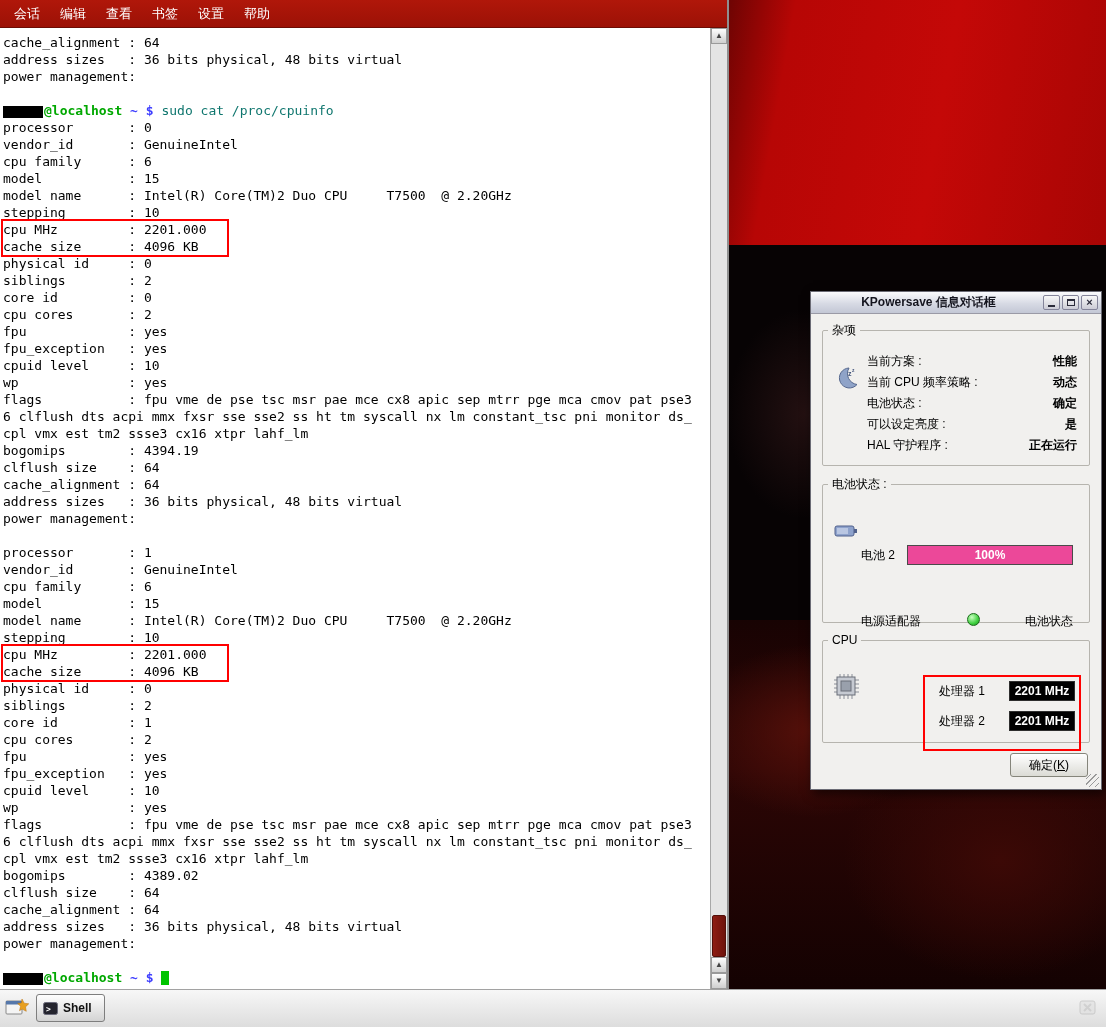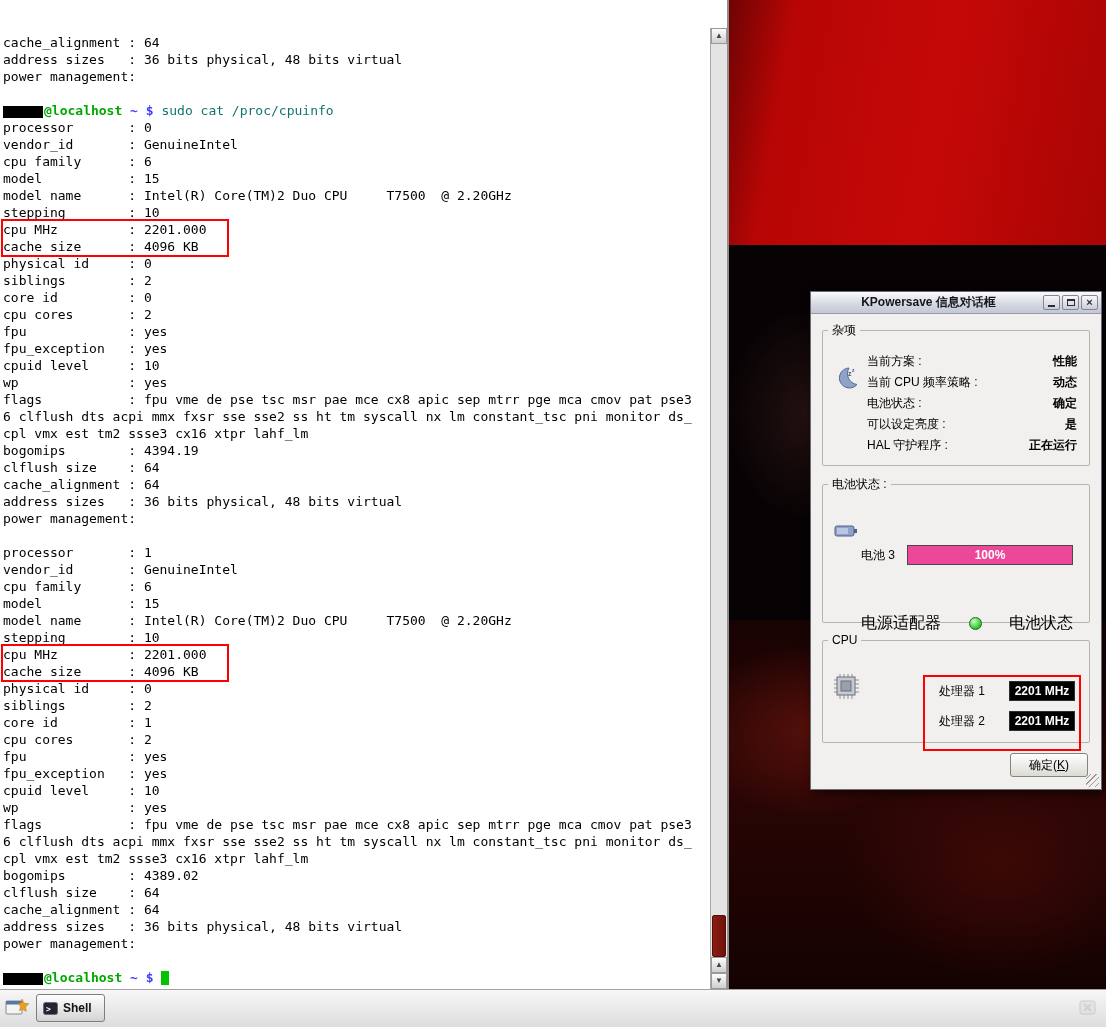--- a/index.html
+++ b/index.html
@@ -72,22 +72,22 @@
   #grp-cpu  .grp-icon { top:26px; }
 
   .misc-rows { position:absolute; left:44px; right:12px; top:12px; }
   .mrow { height:21px; display:flex; justify-content:space-between; align-items:center; font-size:12px; color:#000; }
   .mval { font-weight:bold; }
 
   .batt-row { position:absolute; left:38px; right:16px; top:52px; display:flex; align-items:center; gap:8px; font-size:12px; }
   .batt-label { width:38px; white-space:nowrap; }
   .pbar { flex:1; height:20px; background:#ec4899; border:1px solid #4a4a4a; color:#fff; font-weight:bold;
           font-size:12px; display:flex; align-items:center; justify-content:center; }
-  .adapter-row { position:absolute; left:38px; right:16px; top:120px; display:flex; align-items:center;
-                 justify-content:space-between; font-size:16px; }
+  .adapter-row { position:absolute; left:38px; right:16px; top:120px; display:flex; align-items:flex-start;
+                 justify-content:space-between; font-size:12px; }
   .led { width:13px; height:13px; border-radius:50%; border:1px solid #1a6a1a;
          background:radial-gradient(circle at 35% 30%, #c9ffc0, #3fcf3f 60%, #1e8f1e); }
 
   .cpu-rows { position:absolute; left:116px; right:14px; top:34px; }
   .crow { display:flex; align-items:center; gap:16px; margin-bottom:10px; font-size:12px; }
   .clabel { width:54px; white-space:nowrap; }
   .cbar { flex:1; height:20px; background:#000000; border:1px solid #2e2e2e; color:#fff; font-weight:bold;
           font-size:12px; display:flex; align-items:center; justify-content:center; }
   .cpu-annotation { position:absolute; left:100px; top:28px; width:158px; height:76px;
                     border:2px solid #ff0000; pointer-events:none; }
@@ -115,20 +115,28 @@
 
 <div id="screen">
 
   <div id="desktop">
     <div class="wp-top"></div>
     <div class="wp-mid"></div>
     <div class="wp-bottom"></div>
   </div>
 
   <div id="terminal">
+    <div id="menubar">
+      <span class="menu-item">会话</span>
+      <span class="menu-item">编辑</span>
+      <span class="menu-item">查看</span>
+      <span class="menu-item">书签</span>
+      <span class="menu-item">设置</span>
+      <span class="menu-item">帮助</span>
+    </div>
     <div id="term-body">
       <div id="term-text"><div class="tline">cache_alignment : 64</div><div class="tline">address sizes   : 36 bits physical, 48 bits virtual</div><div class="tline">power management:</div><div class="tline"></div><div class="tline"><span class="censor"></span><span class="p-green">@localhost</span><span class="p-blue"> ~ $ </span><span class="p-cmd">sudo cat /proc/cpuinfo</span></div><div class="tline">processor       : 0</div><div class="tline">vendor_id       : GenuineIntel</div><div class="tline">cpu family      : 6</div><div class="tline">model           : 15</div><div class="tline">model name      : Intel(R) Core(TM)2 Duo CPU     T7500  @ 2.20GHz</div><div class="tline">stepping        : 10</div><div class="tline">cpu MHz         : 2201.000</div><div class="tline">cache size      : 4096 KB</div><div class="tline">physical id     : 0</div><div class="tline">siblings        : 2</div><div class="tline">core id         : 0</div><div class="tline">cpu cores       : 2</div><div class="tline">fpu             : yes</div><div class="tline">fpu_exception   : yes</div><div class="tline">cpuid level     : 10</div><div class="tline">wp              : yes</div><div class="tline">flags           : fpu vme de pse tsc msr pae mce cx8 apic sep mtrr pge mca cmov pat pse3</div><div class="tline">6 clflush dts acpi mmx fxsr sse sse2 ss ht tm syscall nx lm constant_tsc pni monitor ds_</div><div class="tline">cpl vmx est tm2 ssse3 cx16 xtpr lahf_lm</div><div class="tline">bogomips        : 4394.19</div><div class="tline">clflush size    : 64</div><div class="tline">cache_alignment : 64</div><div class="tline">address sizes   : 36 bits physical, 48 bits virtual</div><div class="tline">power management:</div><div class="tline"></div><div class="tline">processor       : 1</div><div class="tline">vendor_id       : GenuineIntel</div><div class="tline">cpu family      : 6</div><div class="tline">model           : 15</div><div class="tline">model name      : Intel(R) Core(TM)2 Duo CPU     T7500  @ 2.20GHz</div><div class="tline">stepping        : 10</div><div class="tline">cpu MHz         : 2201.000</div><div class="tline">cache size      : 4096 KB</div><div class="tline">physical id     : 0</div><div class="tline">siblings        : 2</div><div class="tline">core id         : 1</div><div class="tline">cpu cores       : 2</div><div class="tline">fpu             : yes</div><div class="tline">fpu_exception   : yes</div><div class="tline">cpuid level     : 10</div><div class="tline">wp              : yes</div><div class="tline">flags           : fpu vme de pse tsc msr pae mce cx8 apic sep mtrr pge mca cmov pat pse3</div><div class="tline">6 clflush dts acpi mmx fxsr sse sse2 ss ht tm syscall nx lm constant_tsc pni monitor ds_</div><div class="tline">cpl vmx est tm2 ssse3 cx16 xtpr lahf_lm</div><div class="tline">bogomips        : 4389.02</div><div class="tline">clflush size    : 64</div><div class="tline">cache_alignment : 64</div><div class="tline">address sizes   : 36 bits physical, 48 bits virtual</div><div class="tline">power management:</div><div class="tline"></div><div class="tline"><span class="censor"></span><span class="p-green">@localhost</span><span class="p-blue"> ~ $ </span><span class="cursor"></span></div><div class="hlbox" style="top: 191px; height: 38px;"></div><div class="hlbox" style="top: 616px; height: 38px;"></div></div>
       <div id="scrollbar">
         <div class="sb-btn sb-up">▲</div>
         <div class="sb-thumb"></div>
         <div class="sb-btn sb-up2">▲</div>
         <div class="sb-btn sb-down">▼</div>
       </div>
     </div>
   </div>
@@ -187,21 +195,21 @@
       <fieldset class="grp" id="grp-batt">
         <legend>电池状态 :</legend>
         <span class="grp-icon">
           <svg width="27" height="27" viewBox="0 0 27 27">
             <rect x="2" y="9" width="19" height="10" rx="2" fill="#8ea2cc" stroke="#51618c"></rect>
             <rect x="21" y="12" width="3" height="4" fill="#51618c"></rect>
             <rect x="4" y="11" width="11" height="6" fill="#b9c6e2"></rect>
           </svg>
         </span>
         <div class="batt-row">
-          <span class="batt-label">电池 3</span>
+          <span class="batt-label">电池 2</span>
           <div class="pbar">
             <span>100%</span>
           </div>
         </div>
         <div class="adapter-row">
           <span>电源适配器</span>
           <span class="led"></span>
           <span>电池状态</span>
         </div>
       </fieldset>

